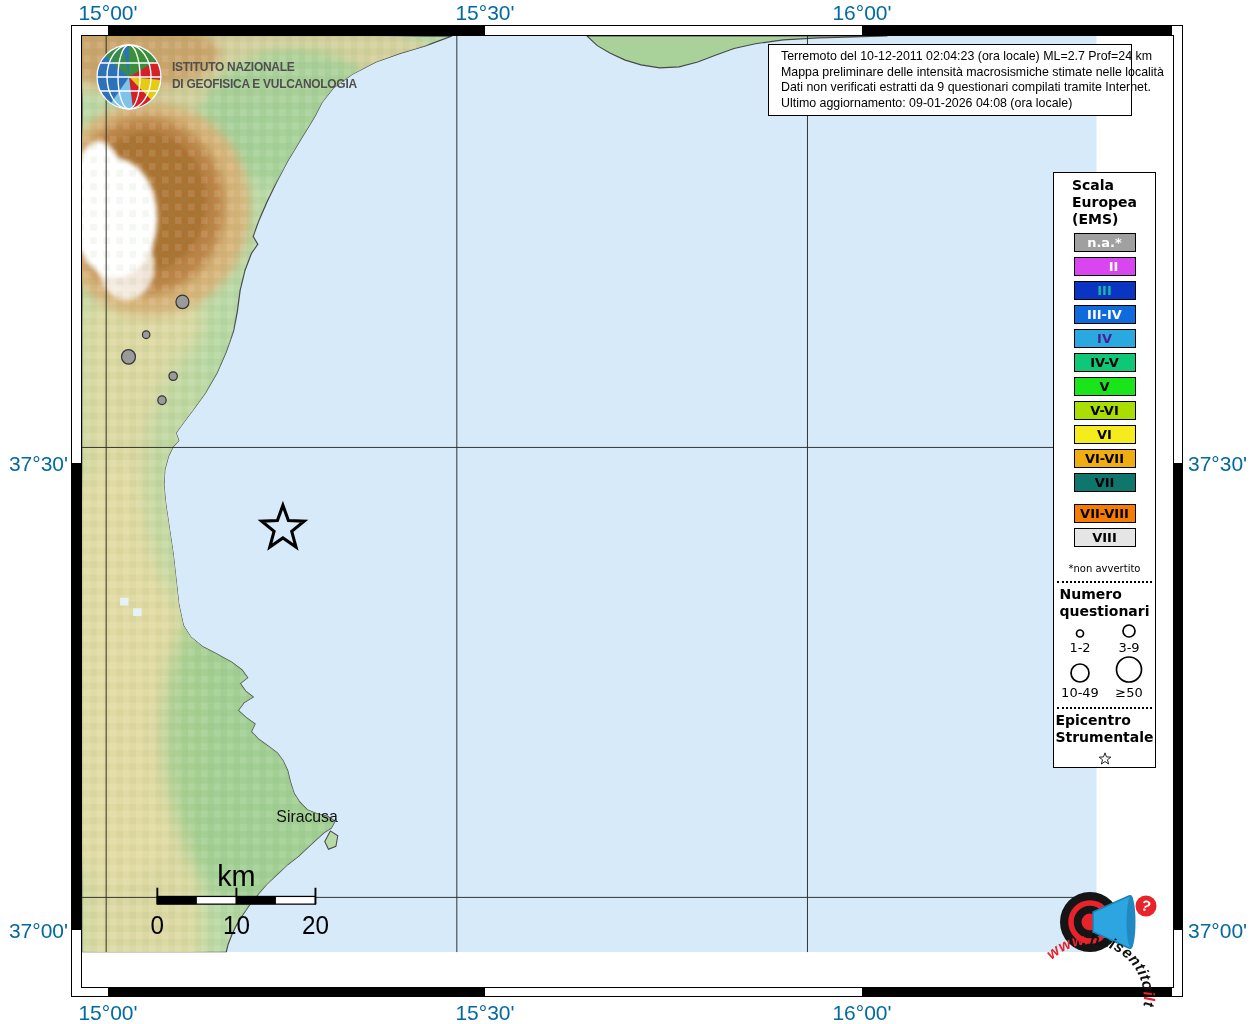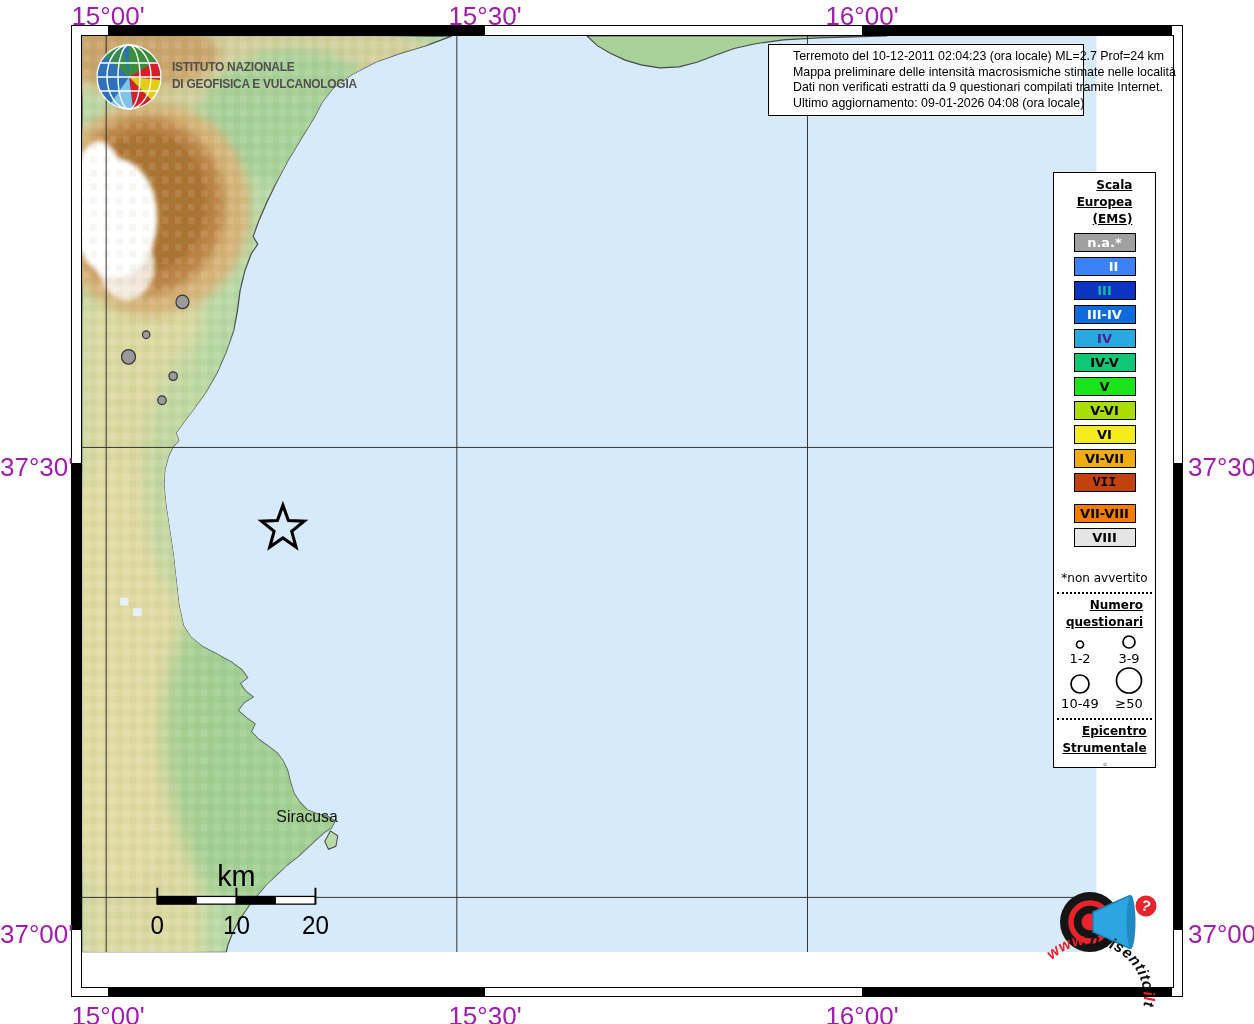--- a/index.html
+++ b/index.html
@@ -5,36 +5,36 @@
   html,body{margin:0;padding:0;background:#fff;}
   #stage{position:relative;width:1254px;height:1024px;background:#fff;
          font-family:"Liberation Sans",sans-serif;overflow:hidden;}
   .abs{position:absolute;}
   
   #frame-outer{left:71px;top:25px;width:1112px;height:972px;border:1.5px solid #000;box-sizing:border-box;}
   #frame-inner{left:81px;top:35px;width:1093px;height:953px;border:1.2px solid #000;box-sizing:border-box;}
   .strip{background:#fff;}
   .seg{position:absolute;background:#000;}
   
-  .axis-label{position:absolute;font-size:26px;color:#a21caf;}
+  .axis-label{position:absolute;font-size:21px;color:#0369a1;}
   .ax-c{width:110px;text-align:center;}
   .ax-r{width:68px;text-align:right;}
   .ax-l{width:80px;text-align:left;}
   
-  #info-box{left:768px;top:44px;width:316px;background:#fff;border:1.4px solid #000;
-            box-sizing:border-box;padding:4px 24px;font-size:12.4px;line-height:15.6px;white-space:nowrap;}
+  #info-box{left:768px;top:44px;width:364px;background:#fff;border:1.4px solid #000;
+            box-sizing:border-box;padding:4px 12px;font-size:12.4px;line-height:15.6px;white-space:nowrap;}
   
   #legend{left:1053px;top:172px;width:103px;height:596px;background:#fff;border:1.4px solid #000;
           box-sizing:border-box;display:flex;flex-direction:column;align-items:center;
           font-family:"DejaVu Sans",sans-serif;font-size:13px;overflow:hidden;}
-  .leg-title{font-weight:bold;font-size:12px;line-height:17px;text-align:right;text-decoration:underline;}
+  .leg-title{font-weight:bold;font-size:14px;line-height:17px;text-align:left;}
   #legend-title{margin-top:4px;}
   .ems-swatch{width:62px;height:19px;border:1px solid #000;box-sizing:border-box;margin-top:5px;
               font-weight:bold;font-size:13px;line-height:17px;text-align:center;}
-  #ems-footnote{font-size:12px;margin-top:24px;}
+  #ems-footnote{font-size:10px;margin-top:16px;}
   .dots-sep{width:94%;border-top:2px dotted #000;margin:7px 0 3px 0;}
   .quest-grid{display:grid;grid-template-columns:47px 47px;column-gap:2px;justify-items:center;margin-top:3px;}
   .quest-cell{display:flex;flex-direction:column;align-items:center;justify-content:flex-end;}
   .quest-label{font-size:13px;line-height:15px;margin-top:1px;}
   
   #ingv-text{left:172px;top:58px;color:#4f4f4f;font-weight:bold;font-size:13px;line-height:17px;
              letter-spacing:-0.3px;transform:scaleX(.92);transform-origin:left top;}
   svg text{font-family:"Liberation Sans",sans-serif;}
 </style>
 </head>
@@ -186,30 +186,30 @@
   </div>
 
   <div class="abs" id="legend">
     <div class="leg-title" id="legend-title">
         <div>Scala</div>
         <div>Europea</div>
         <div>(EMS)</div>
       </div>
     <div id="ems-swatches" style="display:flex;flex-direction:column;align-items:center;">
         <div class="ems-swatch" style="background: rgb(160, 160, 160); color: rgb(255, 255, 255);">n.a.*</div>
-        <div class="ems-swatch" style="background: #3b82f6; color: rgb(255, 255, 255); padding-left: 18px;">II</div>
+        <div class="ems-swatch" style="background: #d946ef; color: rgb(255, 255, 255); padding-left: 18px;">II</div>
         <div class="ems-swatch" style="background: rgb(10, 53, 194); color: #14b8a6;">III</div>
         <div class="ems-swatch" style="background: rgb(15, 107, 220); color: rgb(255, 255, 255);">III-IV</div>
         <div class="ems-swatch" style="background: rgb(42, 169, 224); color: #4c1d95;">IV</div>
         <div class="ems-swatch" style="background: rgb(15, 200, 119); color: rgb(0, 0, 0);">IV-V</div>
         <div class="ems-swatch" style="background: rgb(26, 229, 26); color: rgb(0, 0, 0);">V</div>
         <div class="ems-swatch" style="background: rgb(170, 221, 0); color: rgb(0, 0, 0);">V-VI</div>
         <div class="ems-swatch" style="background: rgb(245, 236, 30); color: rgb(0, 0, 0);">VI</div>
         <div class="ems-swatch" style="background: rgb(240, 173, 15); color: rgb(0, 0, 0);">VI-VII</div>
-        <div class="ems-swatch" style="background: #c2410c; color: rgb(0, 0, 0); font-family: Liberation Mono, monospace;">VII</div>
+        <div class="ems-swatch" style="background: #0f766e; color: rgb(0, 0, 0);">VII</div>
         <div class="ems-swatch" style="background: rgb(245, 124, 0); color: rgb(0, 0, 0); margin-top: 12px;">VII-VIII</div>
         <div class="ems-swatch" style="background: #e5e5e5; color: rgb(0, 0, 0);">VIII</div>
       </div>
     <div id="ems-footnote">*non avvertito</div>
     <div class="dots-sep"></div>
     <div class="leg-title" id="quest-title">
         <div>Numero</div>
         <div>questionari</div>
       </div>
     <div class="quest-grid" id="quest-grid">

